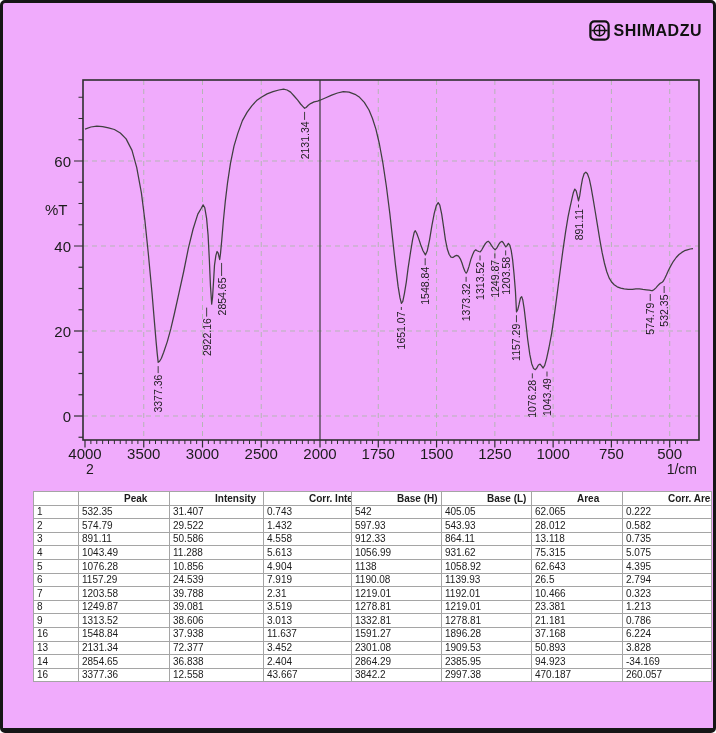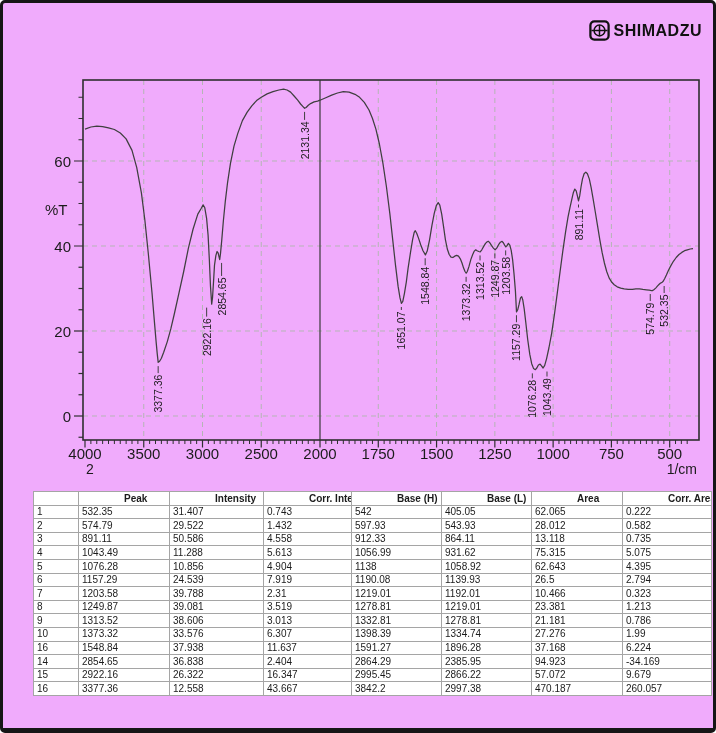--- a/index.html
+++ b/index.html
@@ -338,60 +338,50 @@
           <td>9</td>
           <td>1313.52</td>
           <td>38.606</td>
           <td>3.013</td>
           <td>1332.81</td>
           <td>1278.81</td>
           <td>21.181</td>
           <td>0.786</td>
         </tr>
         <tr>
-          <td>10</td>
-          <td>1373.32</td>
-          <td>33.576</td>
-          <td>6.307</td>
-          <td>1398.39</td>
-          <td>1334.74</td>
-          <td>27.276</td>
-          <td>1.99</td>
-        </tr>
-        <tr>
           <td>16</td>
           <td>1548.84</td>
           <td>37.938</td>
           <td>11.637</td>
           <td>1591.27</td>
           <td>1896.28</td>
           <td>37.168</td>
           <td>6.224</td>
         </tr>
         <tr>
+          <td>13</td>
+          <td>2131.34</td>
+          <td>72.377</td>
+          <td>3.452</td>
+          <td>2301.08</td>
+          <td>1909.53</td>
+          <td>50.893</td>
+          <td>3.828</td>
+        </tr>
+        <tr>
           <td>14</td>
           <td>2854.65</td>
           <td>36.838</td>
           <td>2.404</td>
           <td>2864.29</td>
           <td>2385.95</td>
           <td>94.923</td>
           <td>-34.169</td>
         </tr>
         <tr>
-          <td>15</td>
-          <td>2922.16</td>
-          <td>26.322</td>
-          <td>16.347</td>
-          <td>2995.45</td>
-          <td>2866.22</td>
-          <td>57.072</td>
-          <td>9.679</td>
-        </tr>
-        <tr>
           <td>16</td>
           <td>3377.36</td>
           <td>12.558</td>
           <td>43.667</td>
           <td>3842.2</td>
           <td>2997.38</td>
           <td>470.187</td>
           <td>260.057</td>
         </tr>
       </tbody>

